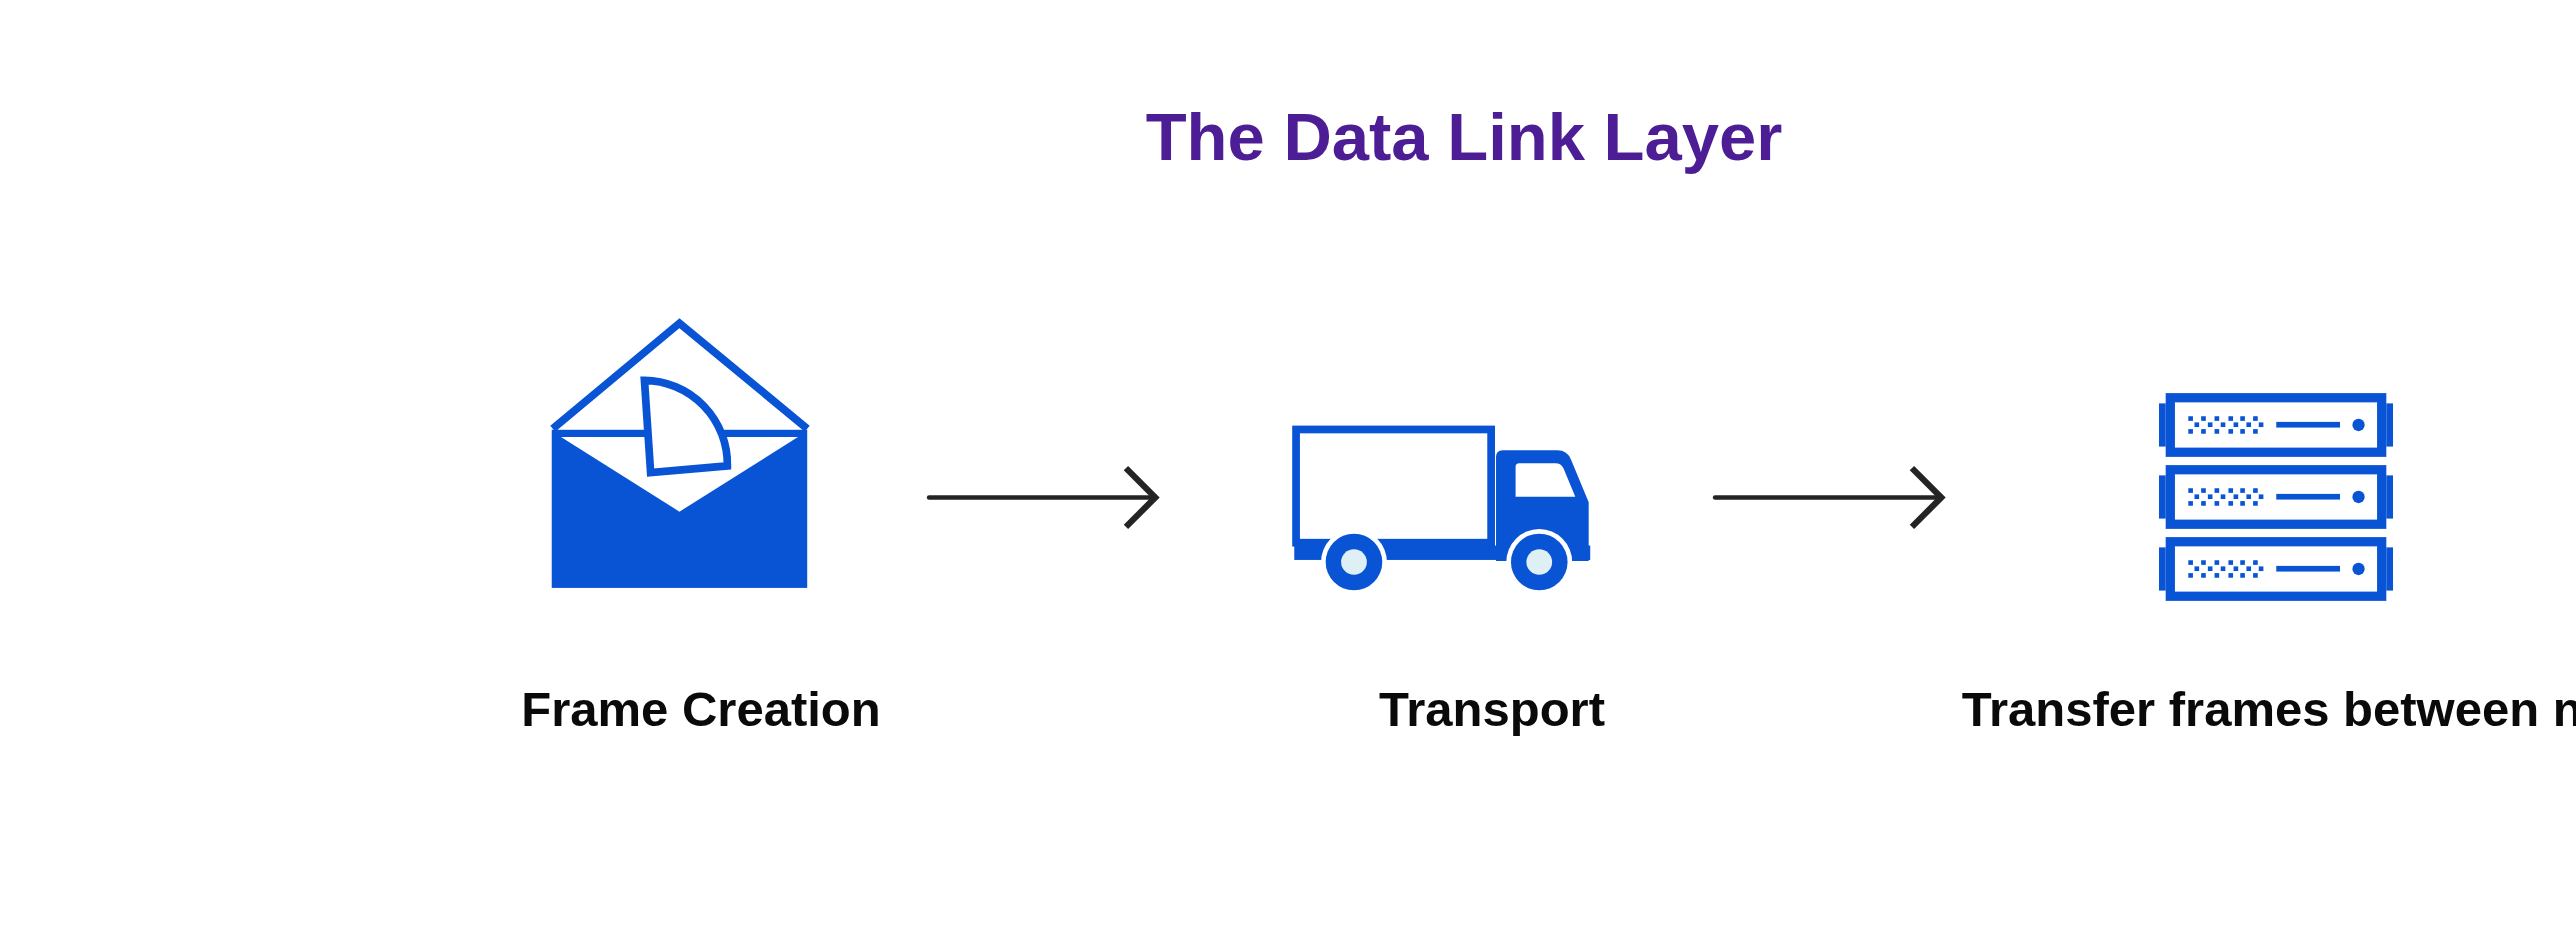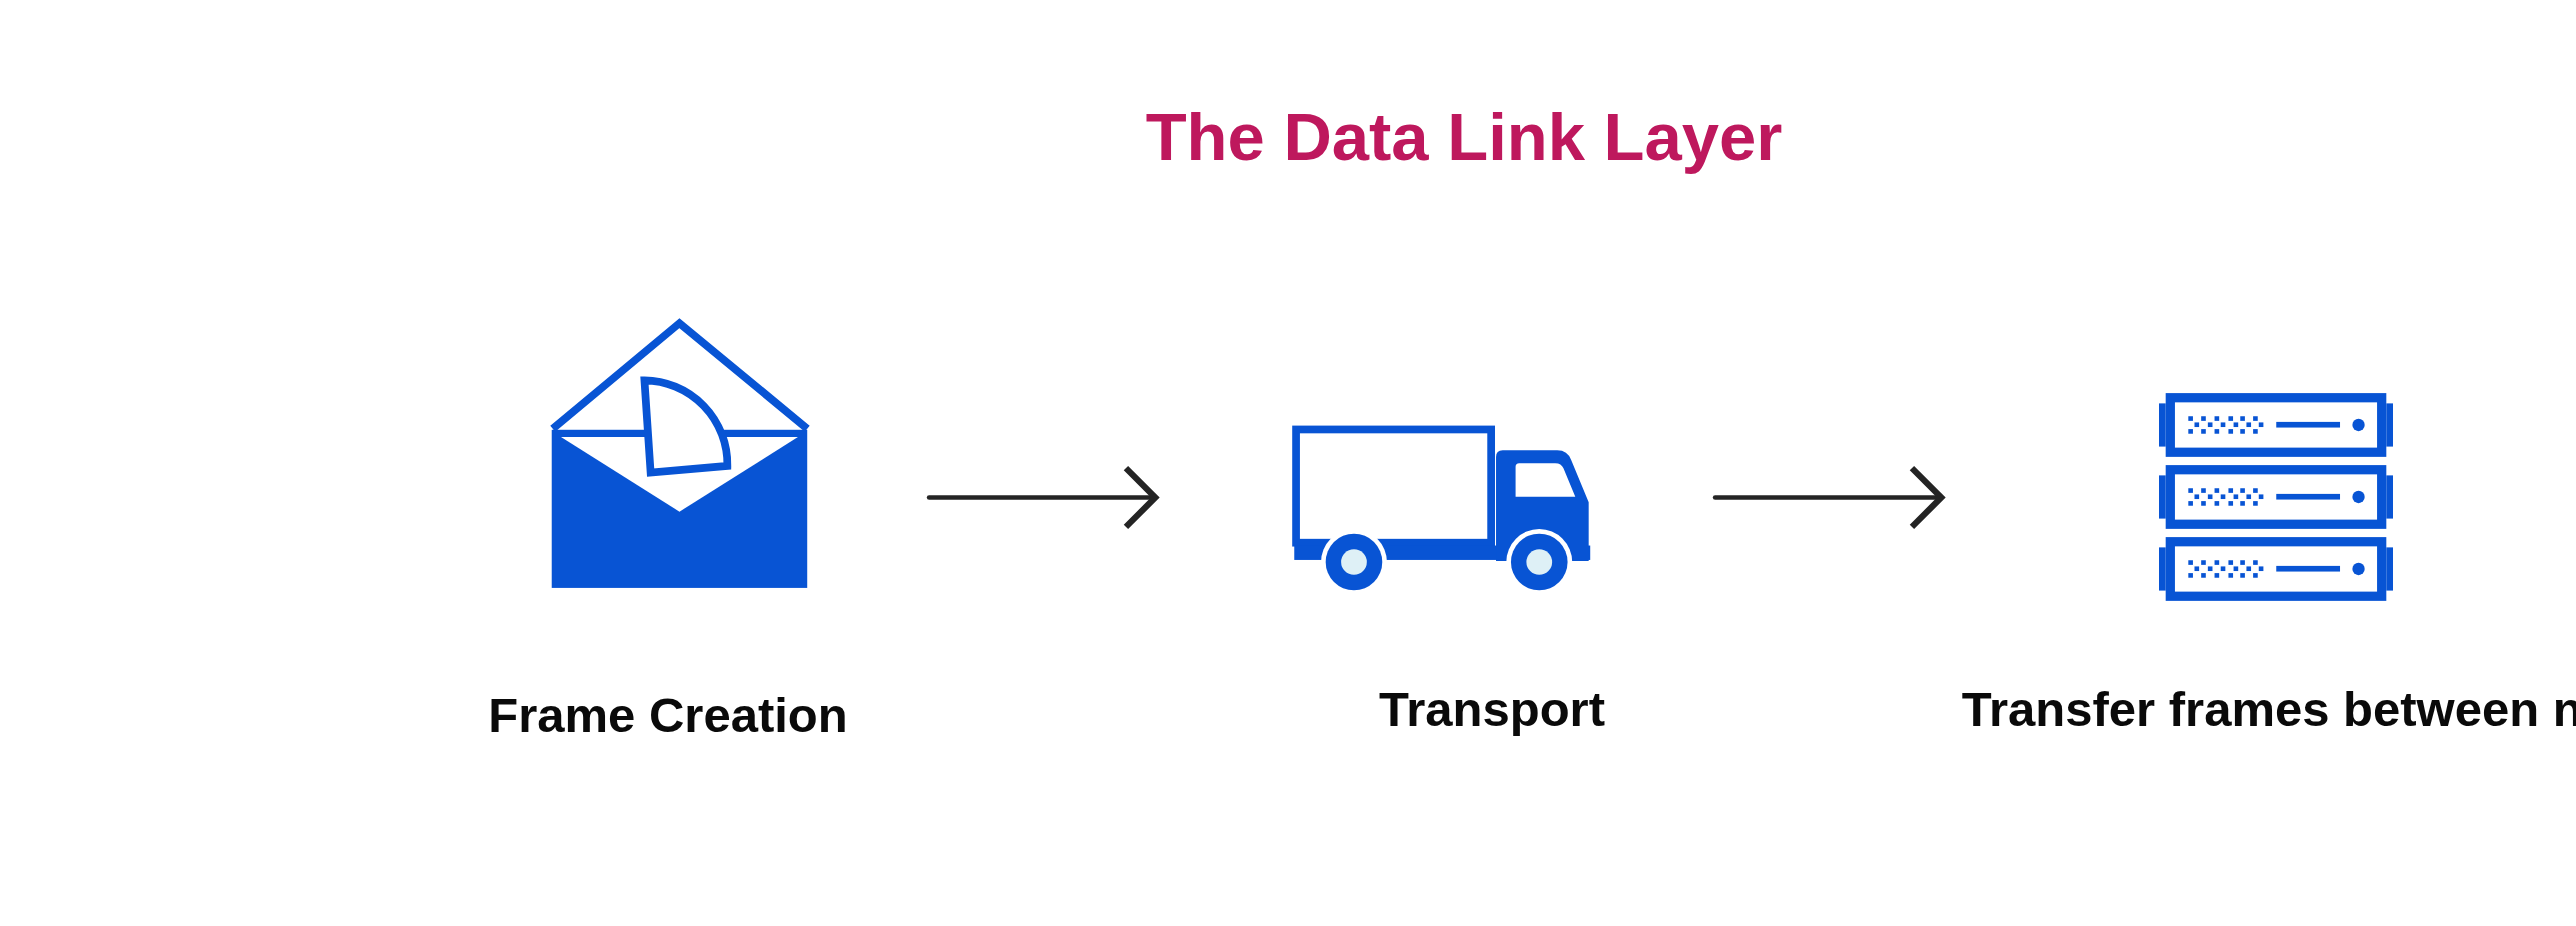--- a/index.html
+++ b/index.html
@@ -3,27 +3,27 @@
 <meta charset="utf-8">
 <style>
   html,body{margin:0;padding:0;}
   body{
     width:2920px;height:926px;position:relative;background:#ffffff;
     font-family:"Liberation Sans",sans-serif;overflow:hidden;
   }
   .abs{position:absolute;}
   .title{
     top:103px;left:1464px;transform:translateX(-50%);
-    font-size:67px;font-weight:700;color:#be185d;white-space:nowrap;line-height:1;
+    font-size:67px;font-weight:700;color:#4c1d95;white-space:nowrap;line-height:1;
   }
   .step-label{
     top:685px;transform:translateX(-50%);
     font-size:49px;font-weight:700;color:#0a0a0a;white-space:nowrap;line-height:1;
   }
-  #label-frame-creation{left:668px;margin-top:6px;}
+  #label-frame-creation{left:701px;}
   #label-transport{left:1444px;margin-left:48px;}
   #label-transfer{left:2294px;}
   svg{display:block;overflow:visible;}
 </style>
 </head>
 <body>
 
 <div class="abs title">The Data Link Layer</div>
 
 <svg class="abs" style="left:549px;top:318px;" width="263" height="273" viewBox="0 0 510 530">

